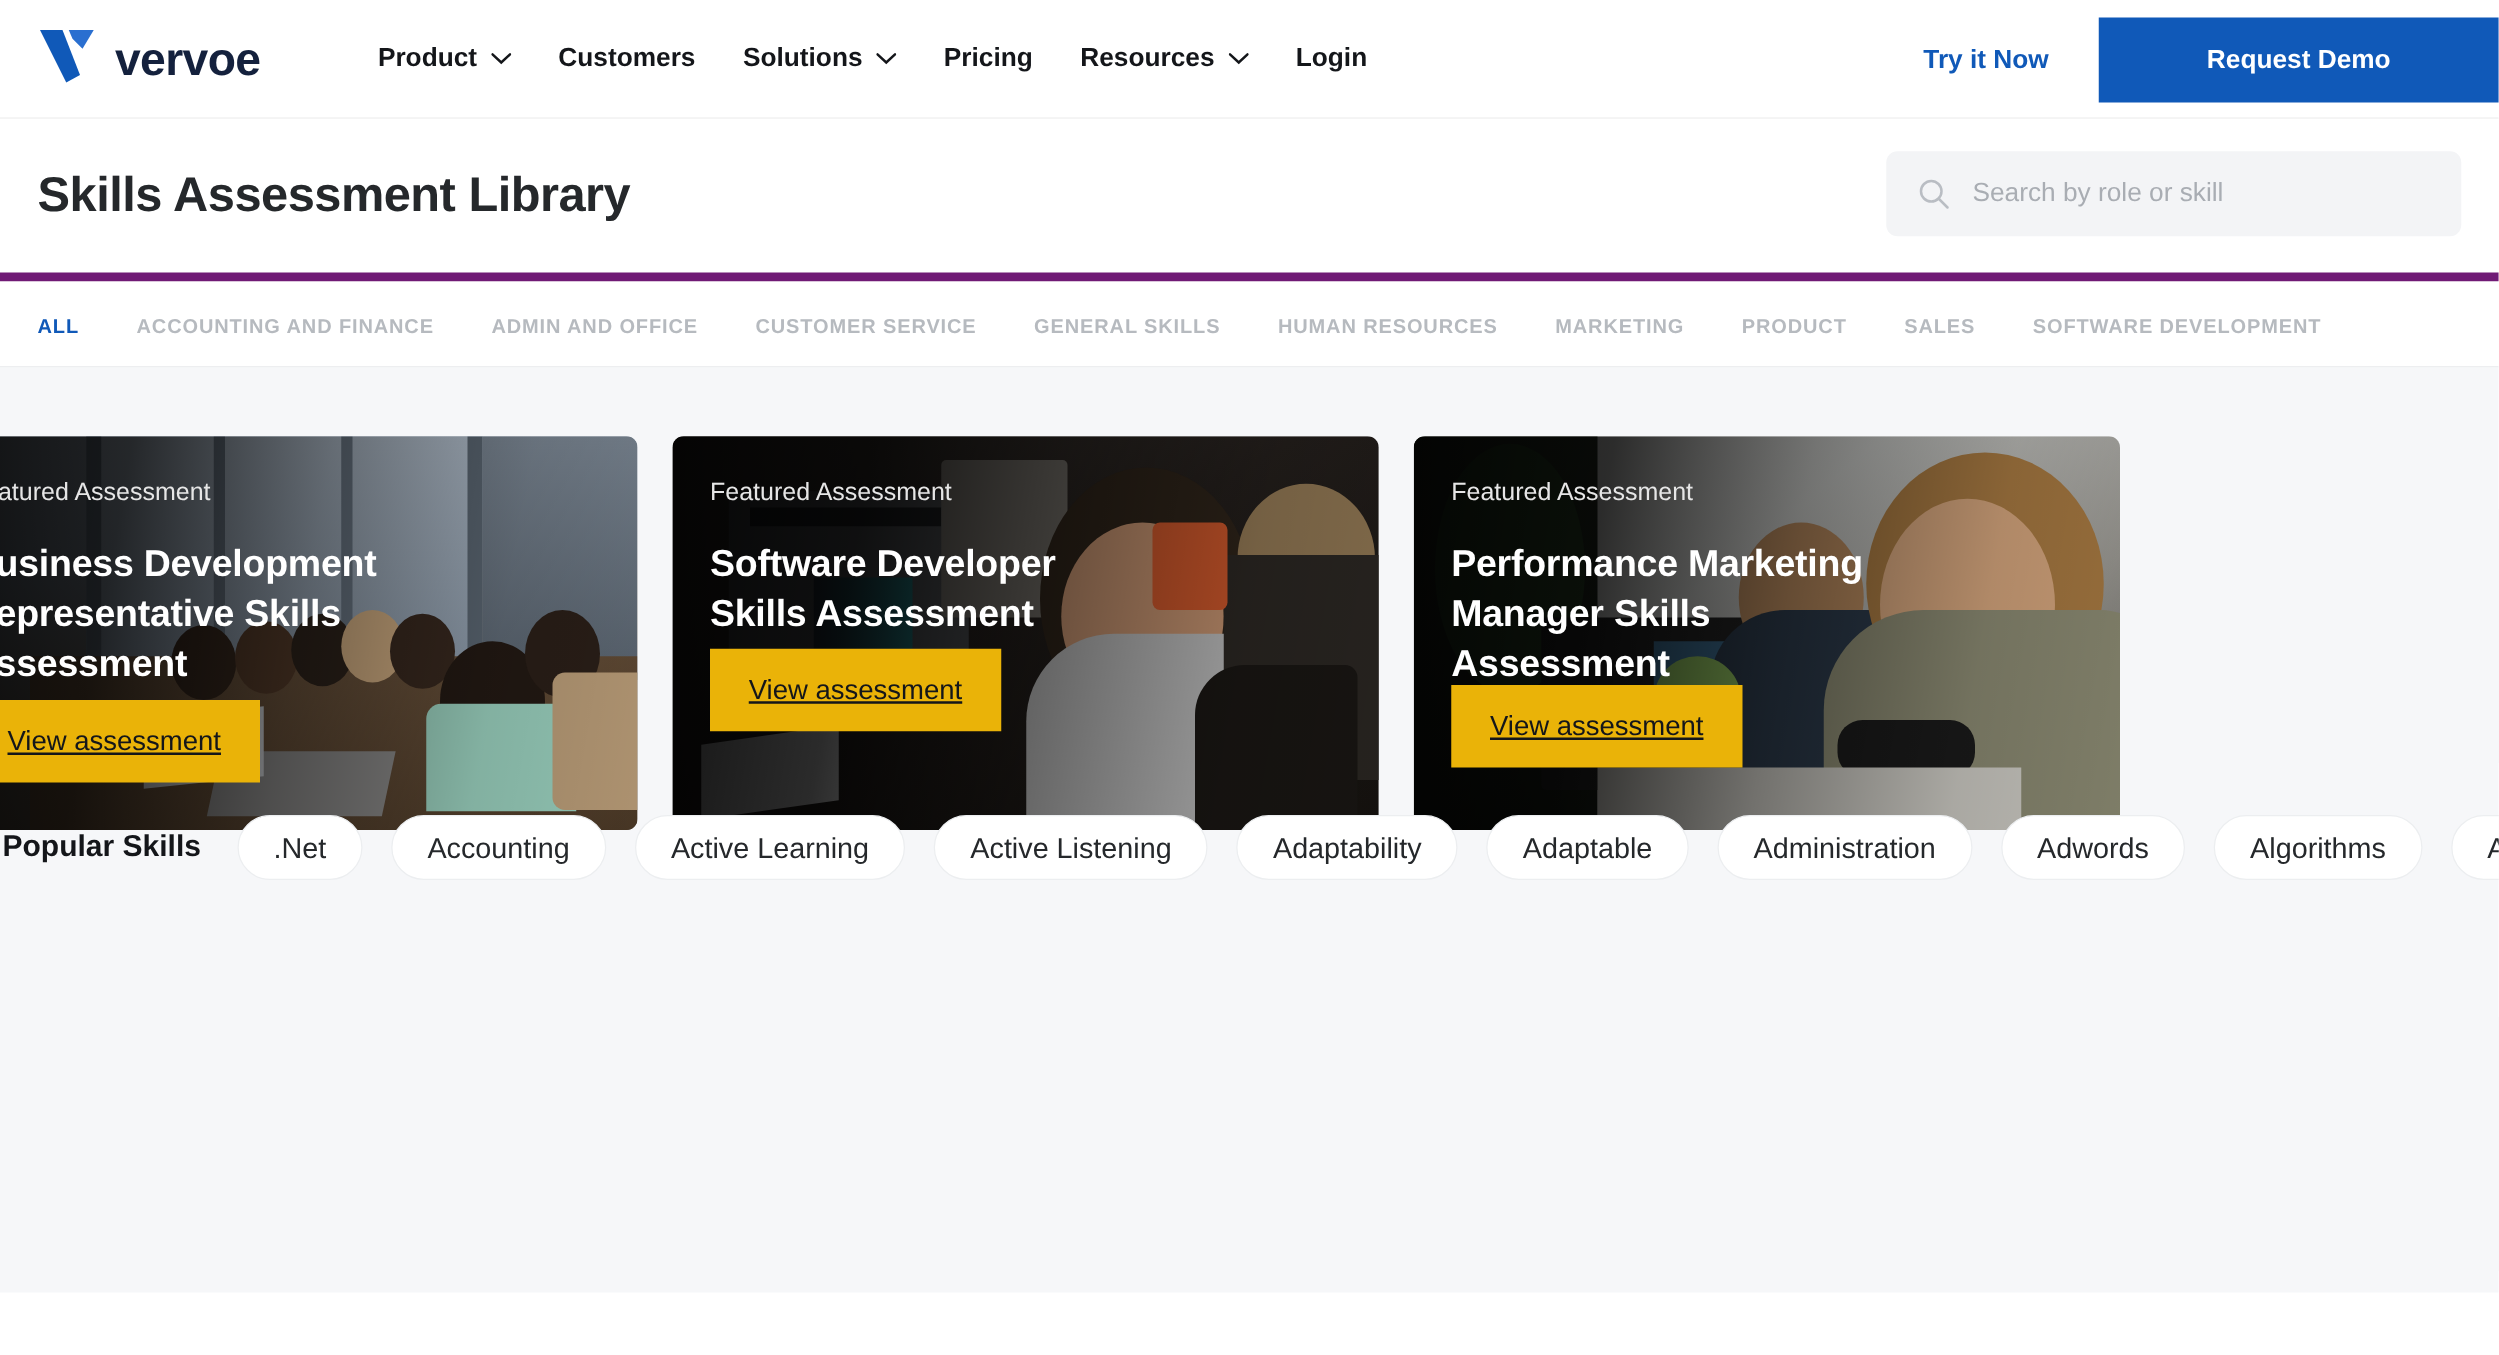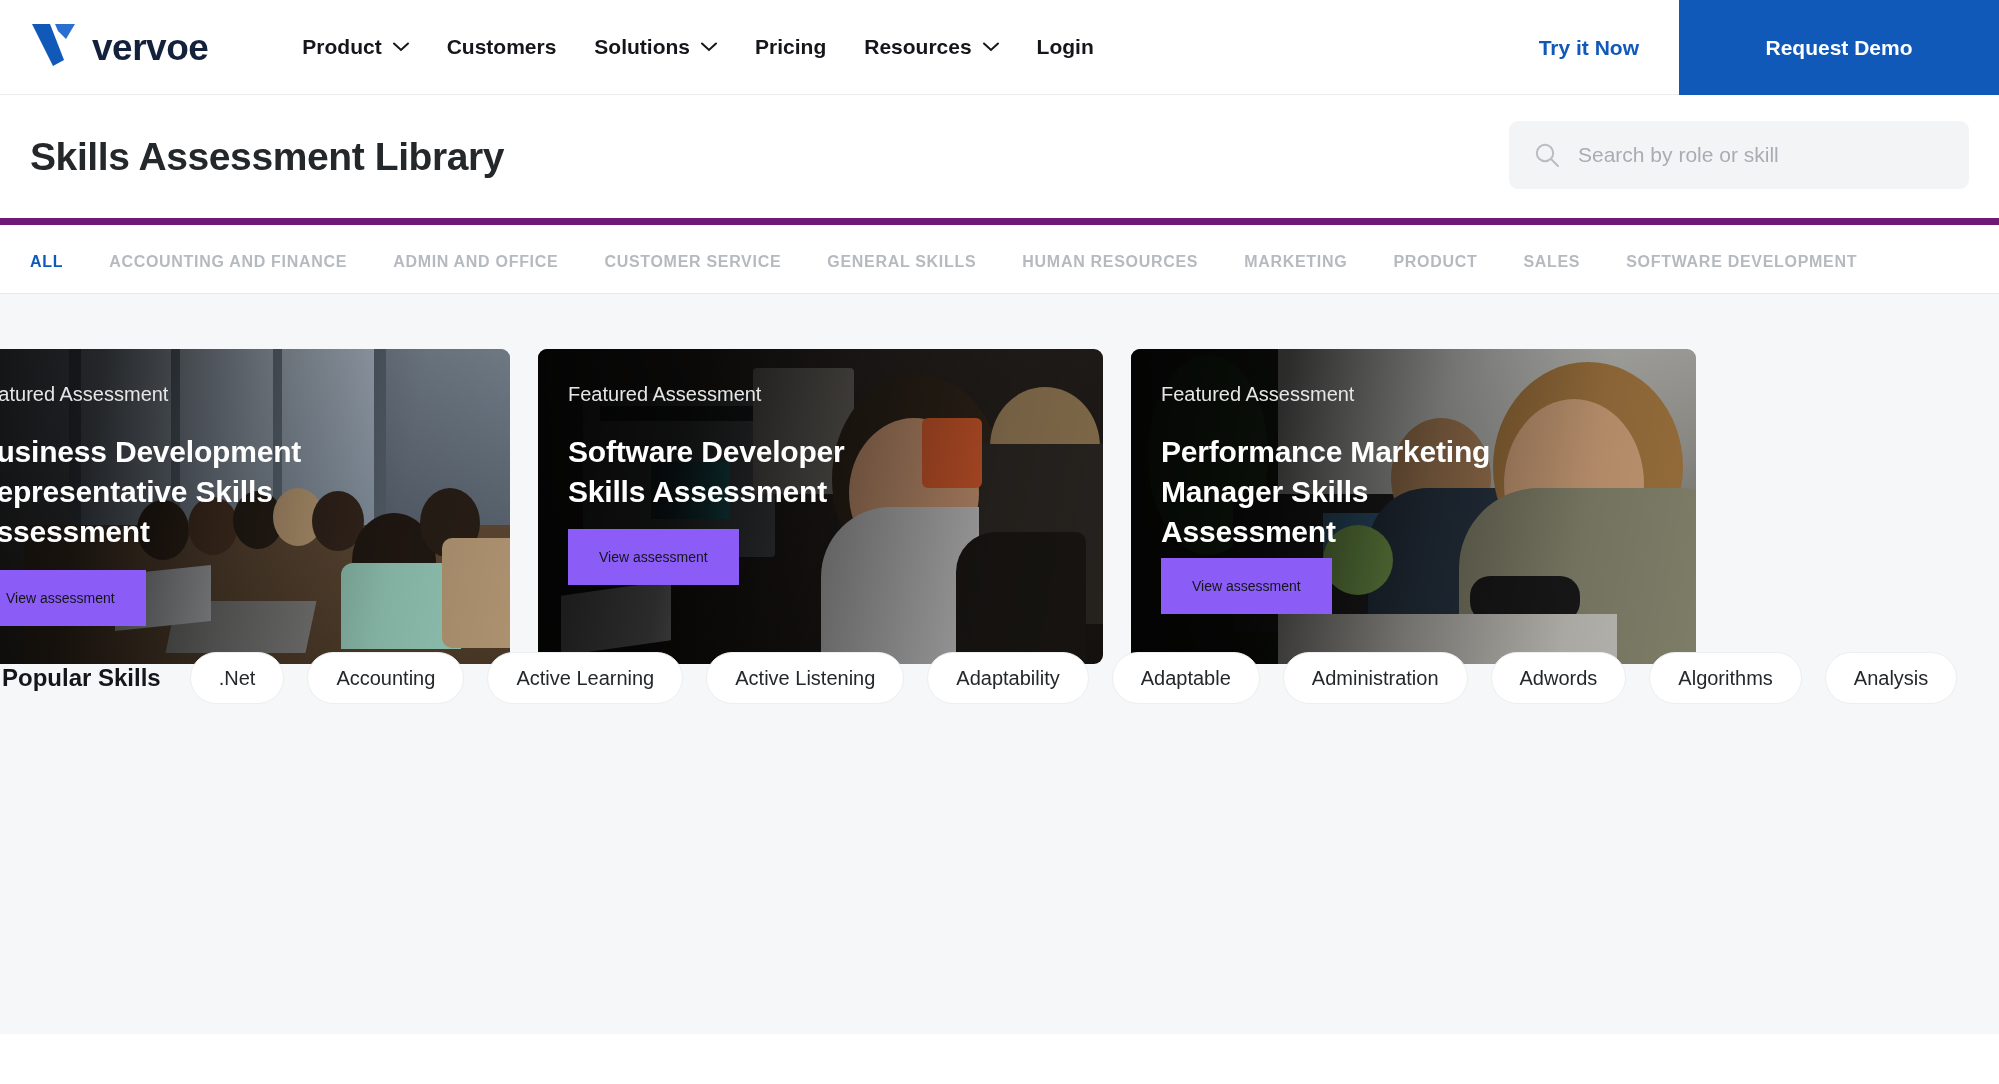--- a/index.html
+++ b/index.html
@@ -57,21 +57,21 @@
     display:flex; align-items:center;
   }
   .try-now{
     font-size:21px; font-weight:bold;
     color:#1059b8;
     padding:0 40px;
     cursor:pointer;
     white-space:nowrap;
   }
   .request-demo{
-    width:320px; height:95px;
+    width:320px; height:68px;
     background:#1059b8;
     color:#ffffff;
     font-size:21px; font-weight:bold;
     display:flex; align-items:center; justify-content:center;
     cursor:pointer;
     border:none;
     font-family:"Liberation Sans", sans-serif;
   }
 
   
@@ -177,28 +177,29 @@
     font-size:30px;
     font-weight:bold;
     color:#ffffff;
     line-height:1.33;
     letter-spacing:-0.2px;
     max-width:330px;
   }
   .card-cta{
     position:absolute;
     left:30px;
-    background:#8b5cf6;
+    background:#eab308;
     color:#14161a;
-    font-size:14px;
+    font-size:22px;
     border:none;
     padding:20px 31px;
     cursor:pointer;
     font-family:"Liberation Sans", sans-serif;
     white-space:nowrap;
+    text-decoration:underline;
   }
   .card-cta.pos-1{ bottom:38px; }
   .card-cta.pos-2{ bottom:79px; }
   .card-cta.pos-3{ bottom:50px; }
 
   
   .skills-row{
     display:flex;
     align-items:center;
     position:absolute;
@@ -213,21 +214,21 @@
     white-space:nowrap;
     margin-right:29px;
   }
   .skill-pill{
     background:#ffffff;
     border:1px solid #eceef0;
     border-radius:32px;
     height:52px;
     display:flex; align-items:center; justify-content:center;
     padding:0 28px;
-    font-size:20px;
+    font-size:23px;
     color:#25282b;
     white-space:nowrap;
     margin-right:23px;
     cursor:pointer;
   }
 
   
   .scene{ position:absolute; inset:0; overflow:hidden; }
   .blob{ position:absolute; border-radius:50%; }
   .rect{ position:absolute; }

